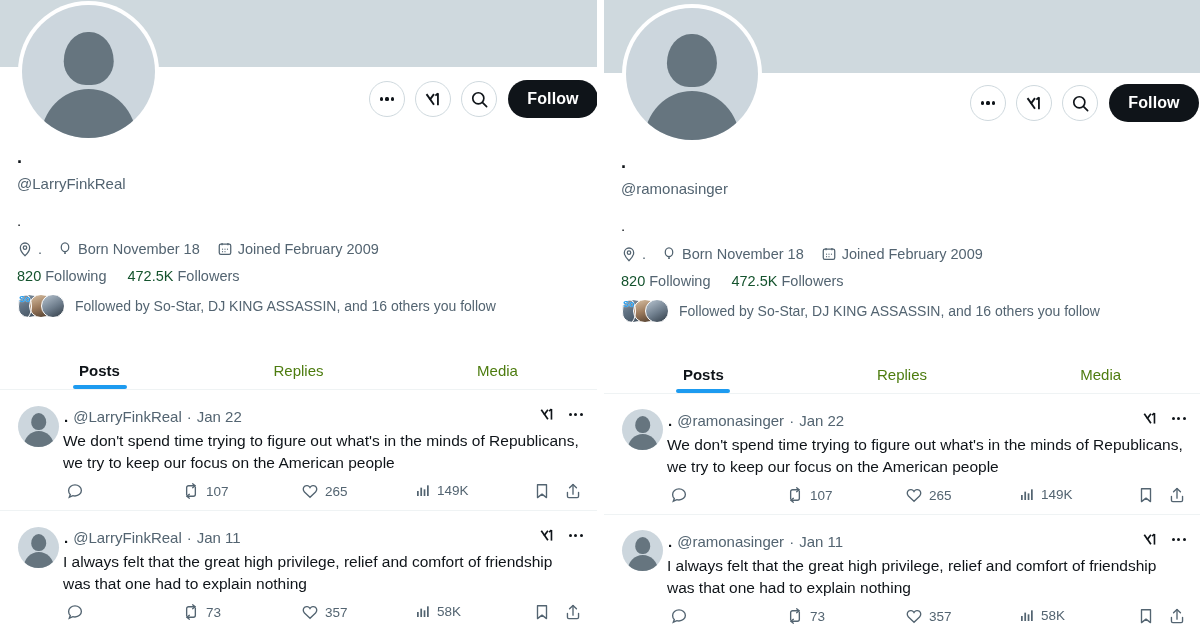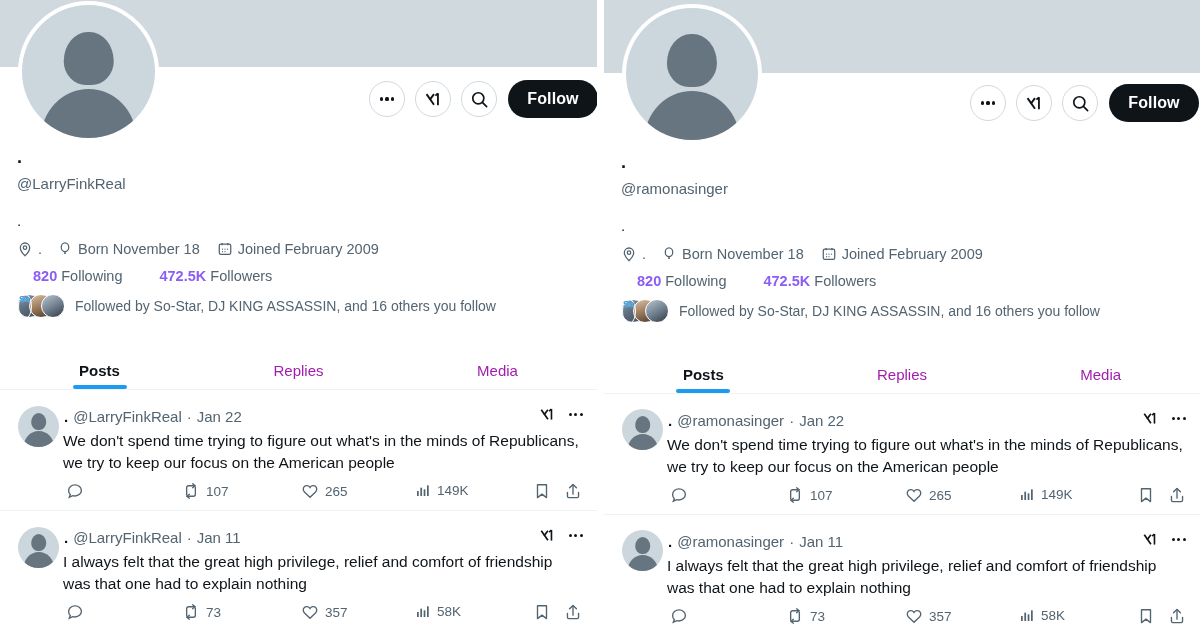--- a/index.html
+++ b/index.html
@@ -65,21 +65,21 @@
 
   
   .profile { position: absolute; left: 0; }
   .display-name { color: #0f1419; font-weight: 800; line-height: 1.1; }
   .handle { color: #536471; line-height: 1.25; }
   .bio { color: #0f1419; line-height: 1.3; }
   .meta-row { display: flex; align-items: center; color: #536471; flex-wrap: nowrap; }
   .meta-item { display: flex; align-items: center; white-space: nowrap; }
   .meta-item svg { flex: none; }
   .counts { display: flex; color: #536471; }
-  .counts b { color: #8b5cf6; font-weight: 700; margin-left: 16px; }
+  .counts b { color: #14532d; font-weight: 400; }
   .followed-by { display: flex; align-items: center; color: #536471; }
   .fb-avatars { position: relative; flex: none; }
   .fb-avatars span {
     position: absolute; top: 0;
     border-radius: 50%;
     border: 1.5px solid #fff;
     display: block;
     background-size: cover;
   }
   .fb-a1 { background: linear-gradient(150deg,#8a9aa8 0%,#5f7081 45%,#3e4c59 100%); }
@@ -89,21 +89,21 @@
     position:absolute; left: 1px; bottom: -1px;
     color:#1d9bf0; font-weight: 800; line-height:1;
     text-shadow: 0 0 1px #fff;
     text-align: center;
   }
 
   
   .tabs { position: absolute; left: 0; width: 100%; display: flex; }
   .tab {
     flex: 1; display: flex; align-items: center; justify-content: center;
-    position: relative; color: #a21caf;
+    position: relative; color: #4d7c0f;
   }
   .tab.active { color: #0f1419; font-weight: 700; }
   .tab .bar {
     position: absolute; bottom: 0; left: 50%; transform: translateX(-50%);
     background: #1d9bf0; border-radius: 999px;
   }
   .tabs-sep { position: absolute; left: 0; width: 100%; height: 1px; background: #eff3f4; }
 
   
   .tweet { position: absolute; left: 0; width: 100%; }

